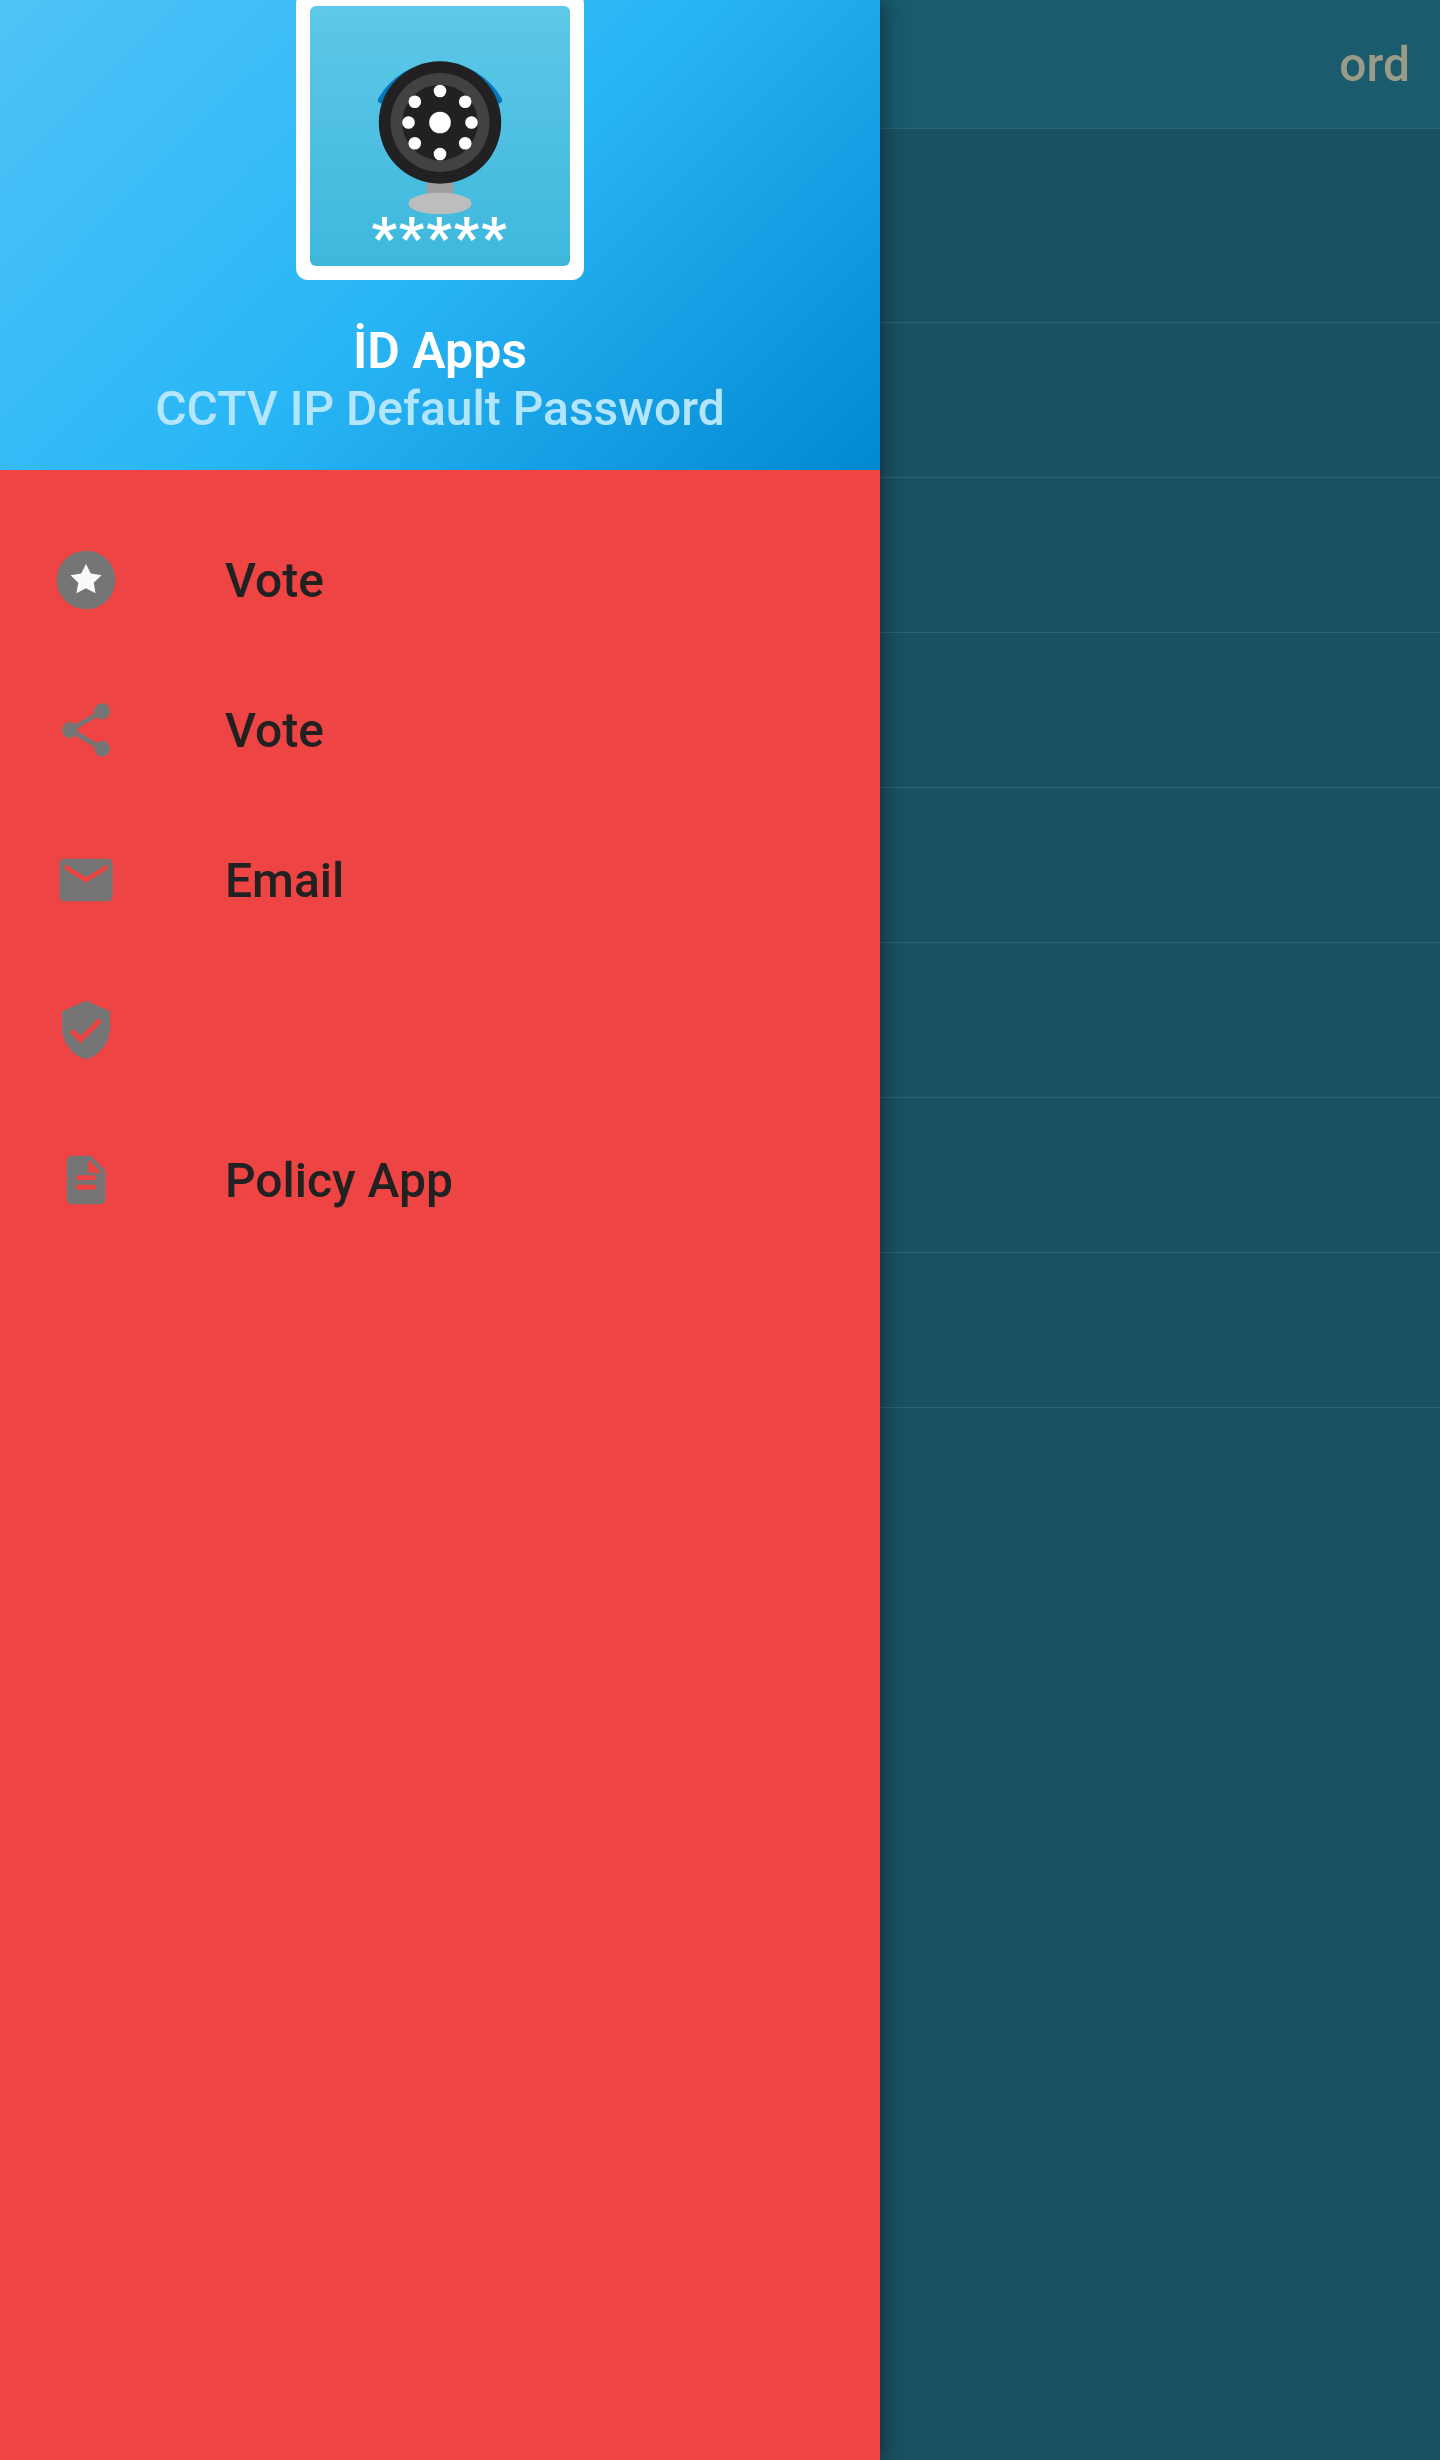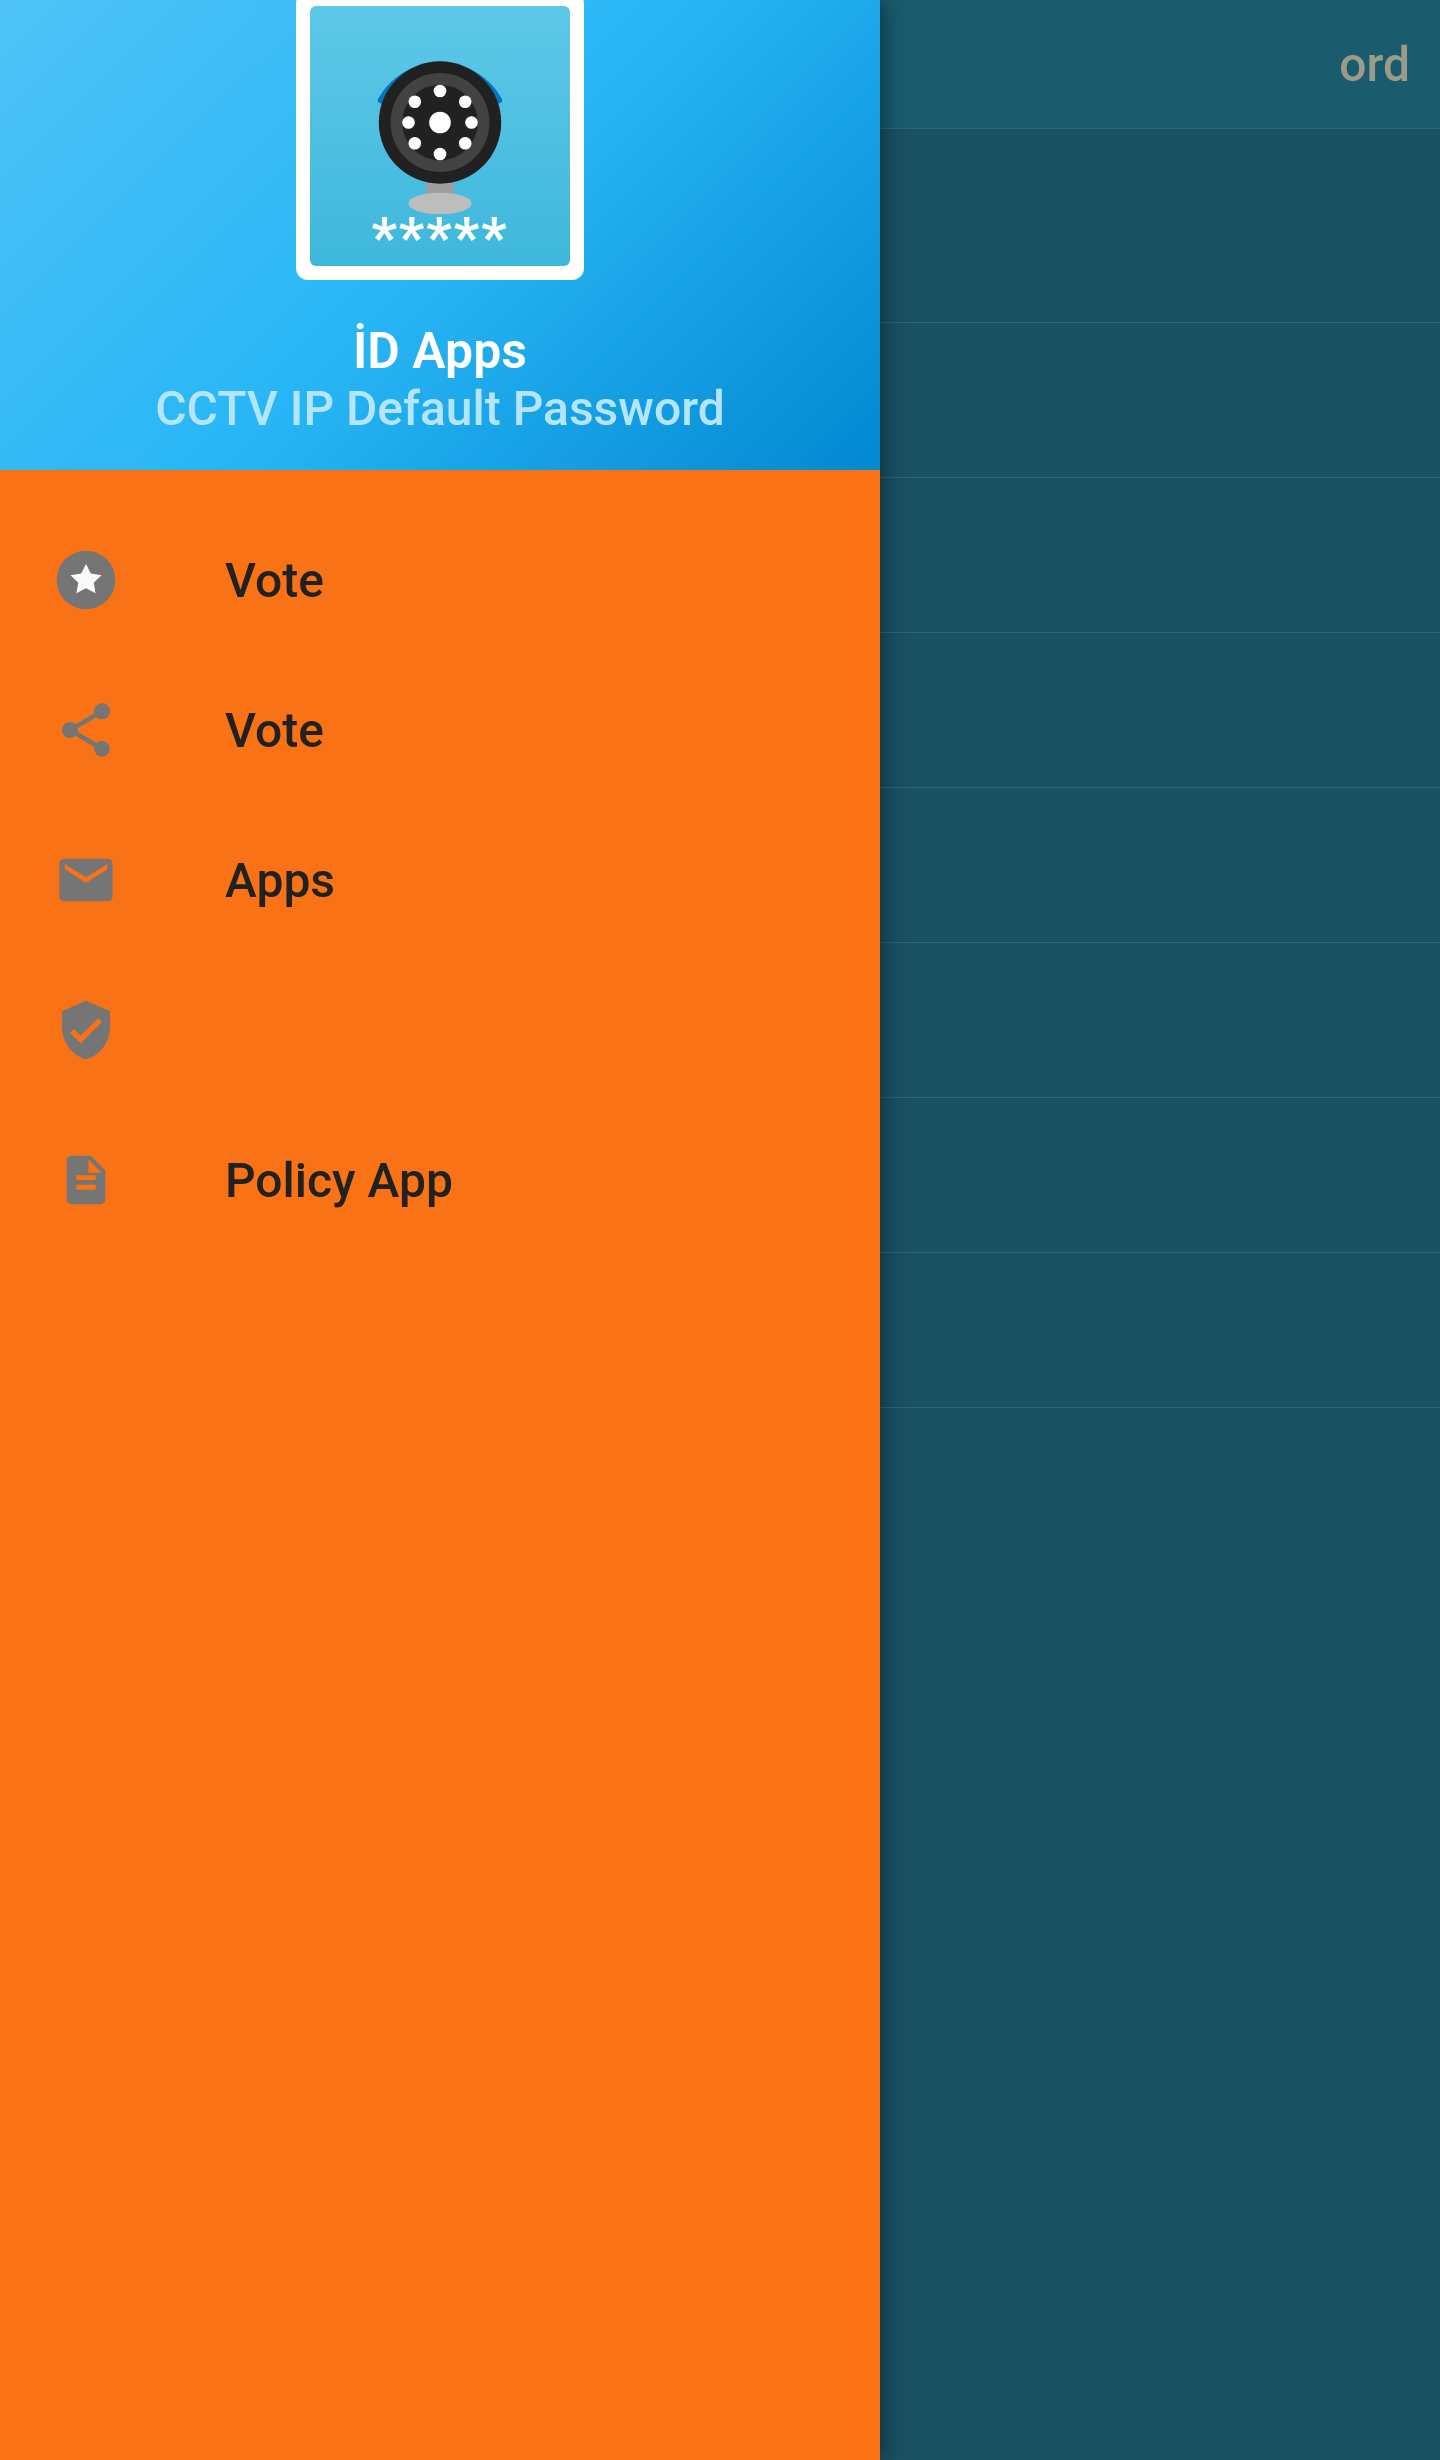--- a/index.html
+++ b/index.html
@@ -125,21 +125,21 @@
     }
     
     .app-name {
       color: #b3e5fc;
       font-size: 48px;
       font-weight: 500;
     }
     
     .drawer-menu {
       flex: 1;
-      background: #f97316;
+      background: #ef4444;
       padding-top: 35px;
     }
     
     .menu-item {
       height: 150px;
       display: flex;
       align-items: center;
       padding-left: 54px;
       cursor: pointer;
     }
@@ -230,21 +230,21 @@
       </span>
       <span class="menu-label">Vote</span>
     </div>
 
     <div class="menu-item">
       <span class="menu-icon">
         <svg viewBox="0 0 24 24" width="64" height="64" fill="#757575">
           <path d="M20 4H4c-1.1 0-1.99.9-1.99 2L2 18c0 1.1.9 2 2 2h16c1.1 0 2-.9 2-2V6c0-1.1-.9-2-2-2zm0 4l-8 5-8-5V6l8 5 8-5v2z"></path>
         </svg>
       </span>
-      <span class="menu-label">Apps</span>
+      <span class="menu-label">Email</span>
     </div>
 
     <div class="menu-item">
       <span class="menu-icon">
         <svg viewBox="0 0 24 24" width="64" height="64" fill="#757575">
           <path d="M12 1L3 5v6c0 5.55 3.84 10.74 9 12 5.16-1.26 9-6.45 9-12V5l-9-4zm-2 16l-4-4 1.41-1.41L10 14.17l6.59-6.59L18 9l-8 8z"></path>
         </svg>
       </span>
     </div>
 

